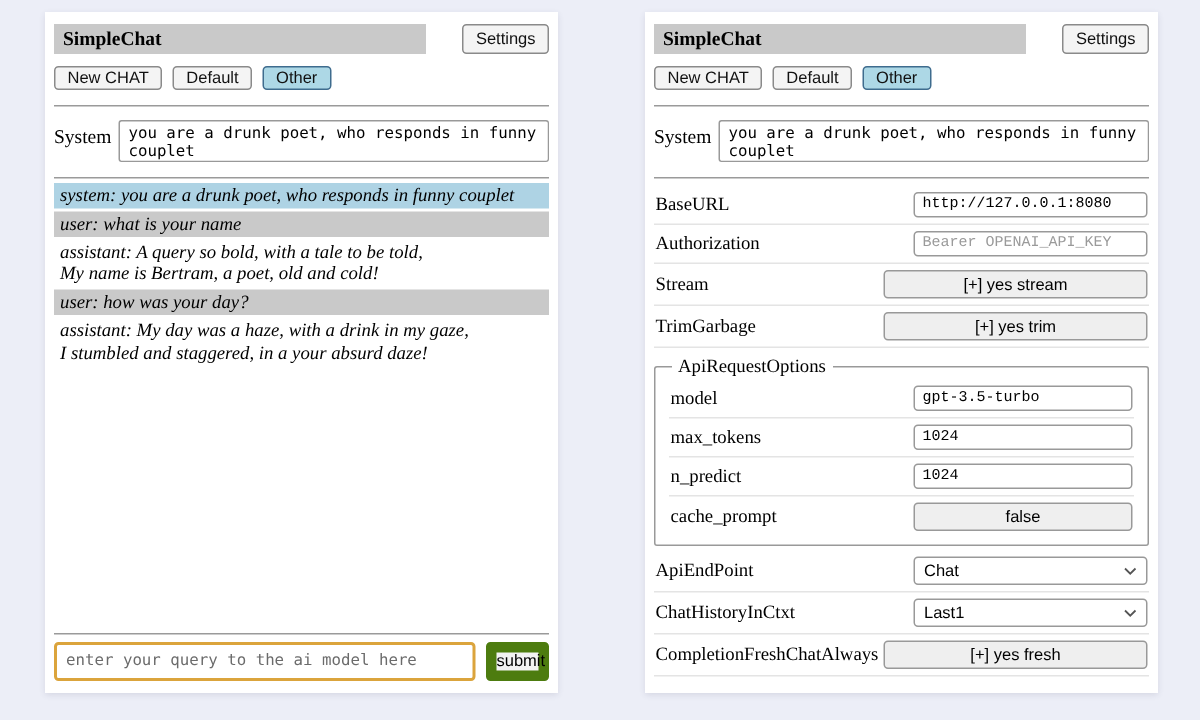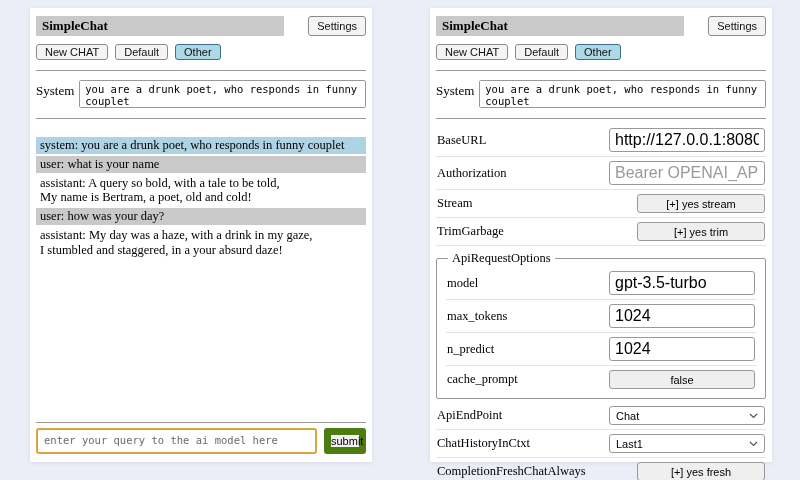--- a/index.html
+++ b/index.html
@@ -21,43 +21,43 @@
   .btn.selected { background:#add8e6; border:1.5px solid #3f6c8e; }
 
   hr.divider { border:none; border-top:1px solid #9a9a9a; margin:3px 0; }
 
   .system-row { display:flex; gap:5px; align-items:flex-start; margin:6px 0 7px; }
   .label { font-size:13px; padding-top:3px; }
   textarea { resize:none; outline:none; }
   .system-textarea { flex:1; height:28px; border:1px solid #999; border-radius:2px;
          font-family:"DejaVu Sans Mono", monospace; font-size:10.5px; padding:2px 5px; }
 
-  .chat-log { margin-top:15px; }
+  .chat-log { margin-top:0;font-style:italic; }
   .msg { font-size:12.5px; line-height:1.18; padding:1px 4px; margin-bottom:2px; white-space:pre-line; }
   .msg-system { background:#aed3e4; }
   .msg-user { background:#c9c9c9; }
   .msg-assistant { background:#ffffff; }
 
   .footer { margin-top:auto; }
   .query-row { display:flex; gap:7px; align-items:stretch; margin-top:5px; }
   .query-textarea { flex:1; height:26px; border:1px solid #9a9a9a; border-radius:3px;
          font-family:"DejaVu Sans Mono", monospace; font-size:10.5px; padding:4px 6px; color:#444; }
   .query-textarea.focused { border:2px solid #dba43c; }
   .query-textarea::placeholder { color:#6b6b6b; }
   .submit-btn { width:42px; font-family:"Liberation Sans", sans-serif; font-size:11px;
          background:#f2f2f2; border:7px solid #4d7c0f; border-radius:3px; }
 
   .settings-list { margin-top:2px; }
   .srow { display:flex; justify-content:space-between; align-items:center;
           padding:4px 1px 4px; border-bottom:1px solid #e4e4e4; }
   .srow .label { padding-top:0; font-size:12.5px;text-align:right; }
   .text-input { width:156px; border:1px solid #999; border-radius:3px;
-          font-family:Liberation Sans, sans-serif; font-size:16px; padding:2px 5px; }
+          font-family:Liberation Mono, monospace; font-size:10px; padding:2px 5px; }
   .text-input::placeholder { color:#9a9a9a; }
-  .toggle-btn { display:block; width:128px; text-align:center; background:#efefef;
+  .toggle-btn { display:block; width:176px; text-align:center; background:#efefef;
           border:1px solid #999; border-radius:3px; font-family:"Liberation Sans", sans-serif;
           font-size:11px; padding:2.5px 0; cursor:pointer; }
   .select { width:156px; display:flex; justify-content:space-between; align-items:center;
           background:#fff; border:1px solid #999; border-radius:3px;
           font-family:"Liberation Sans", sans-serif; font-size:11px; padding:2.5px 6px; cursor:pointer; }
   .chevron { display:inline-flex; }
 
   fieldset.api-options { border:1px solid #999; border-radius:2px; margin:5px 0 3px; padding:1px 9px 5px; }
   fieldset.api-options legend { font-size:12.5px; padding:0 4px; margin-left:2px; }
   fieldset.api-options .text-input, fieldset.api-options .toggle-btn { width:146px; }

